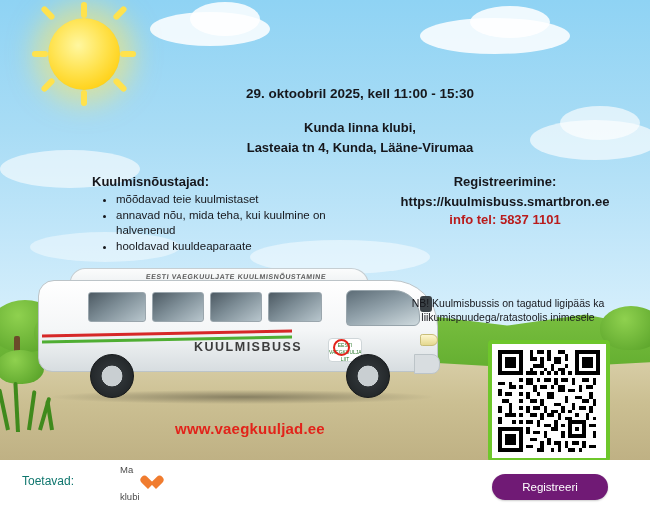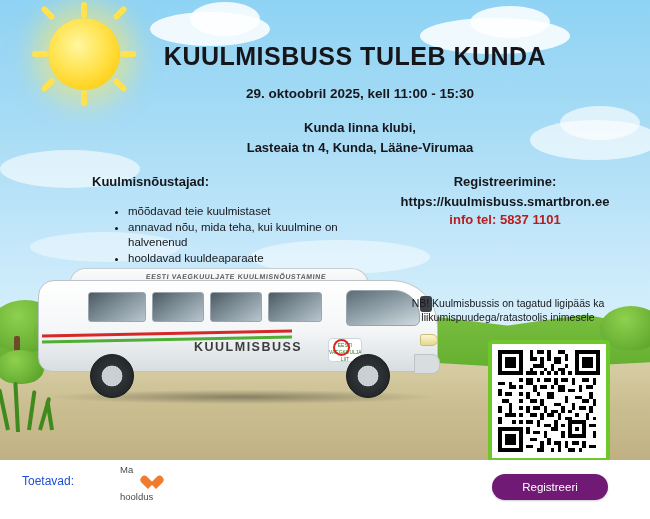--- a/index.html
+++ b/index.html
@@ -133,21 +133,21 @@
     position: absolute;
     left: 92px; top: 174px;
     font-size: 13px;
     font-weight: bold;
     color: #16171c;
   }
   .advisers-list {
     position: absolute;
     left: 100px; top: 192px;
     width: 270px;
-    margin: 12px;
+    margin: 0;
     padding-left: 16px;
     font-size: 11.5px;
     color: #16171c;
     line-height: 15px;
   }
   .advisers-list li { margin: 0 0 1px 0; }
 
   .reg-head {
     position: absolute;
     left: 370px; top: 174px;
@@ -203,21 +203,21 @@
     font-size: 15px;
     font-weight: bold;
     color: #e2231a;
     letter-spacing: .2px;
   }
 
   .supporters-label {
     position: absolute;
     left: 22px; top: 474px;
     font-size: 12px;
-    color: #1d4ed8;
+    color: #0f766e;
   }
 
   
   .logo-maaitan {
     position: absolute;
     left: 120px; top: 464px;
     width: 56px; height: 48px;
   }
   .logo-maaitan .lg-top {
     font-size: 9.5px;
@@ -470,41 +470,41 @@
     <div class="bus-stripe-green"></div>
     <div class="bus-word">KUULMISBUSS</div>
     <div class="bus-logo-badge">EESTI VAEGKUULJATE LIIT</div>
     <div class="bus-ring"></div>
     <div class="headlight"></div>
     <div class="bumper"></div>
     <div class="wheel rear"></div>
     <div class="wheel front"></div>
   </div>
 
-  <div class="title">KUULMISBUSS TULEB KUNDA</div>
   <div class="subtitle">29. oktoobril 2025, kell 11:00 - 15:30</div>
   <div class="venue">
     <div>Kunda linna klubi,</div>
     <div>Lasteaia tn 4, Kunda, Lääne-Virumaa</div>
   </div>
 
   <div class="advisers-head">Kuulmisnõustajad:</div>
   <ul class="advisers-list">
     <li>mõõdavad teie kuulmistaset</li>
     <li>annavad nõu, mida teha, kui kuulmine on halvenenud</li>
     <li>hooldavad kuuldeaparaate</li>
   </ul>
 
   <div class="reg-head">Registreerimine:</div>
   <div class="reg-url">https://kuulmisbuss.smartbron.ee</div>
   <div class="reg-tel">info tel: 5837 1101</div>
 
 
   <div class="access-note">NB! Kuulmisbussis on tagatud ligipääs ka liikumispuudega/ratastoolis inimesele</div>
 
+  <div class="website">www.vaegkuuljad.ee</div>
 
   <div class="qr-frame">
     <svg class="qr-canvas" viewBox="0 0 29 29" shape-rendering="crispEdges">
       <rect width="29" height="29" fill="#ffffff"></rect>
       <g fill="#000000">
 
         <rect x="0" y="0" width="7" height="1"></rect>
           <rect x="0" y="6" width="7" height="1"></rect>
         <rect x="0" y="0" width="1" height="7"></rect>
           <rect x="6" y="0" width="1" height="7"></rect>
@@ -642,18 +642,18 @@
       </g>
     </svg>
   </div>
 
   <div class="footer-band"></div>
   <div class="supporters-label">Toetavad:</div>
 
   <div class="logo-maaitan">
     <div class="lg-top">Ma</div>
     <div class="lg-heart"></div>
-    <div class="lg-bot">hooldus</div>
+    <div class="lg-bot">klubi</div>
   </div>
 
   <button class="reg-button">Registreeri</button>
 
 </div>
 
 </body></html>

